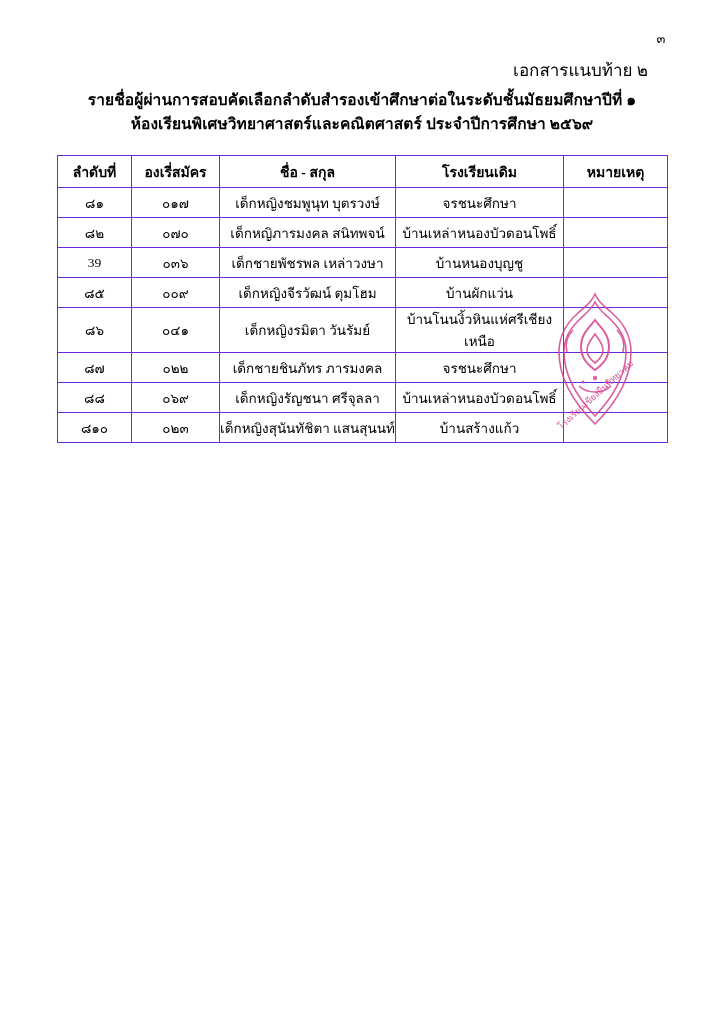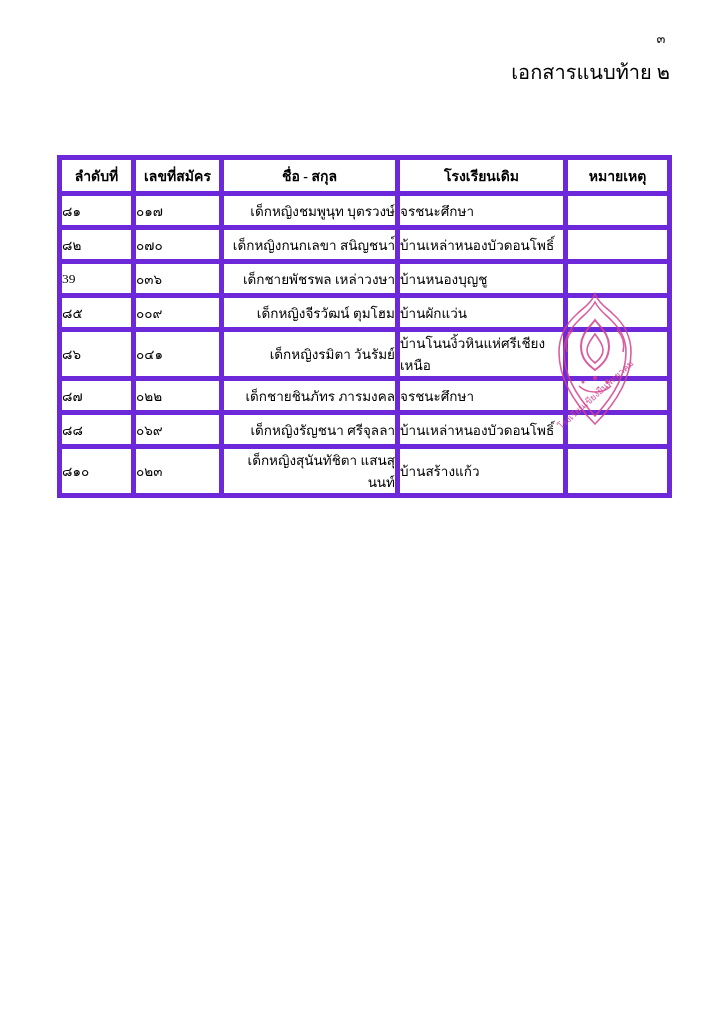--- a/index.html
+++ b/index.html
@@ -26,22 +26,22 @@
   .page-number {
     position: absolute;
     top: 28px;
     right: 58px;
     font-size: 13px;
     letter-spacing: 0.5px;
   }
   .attachment-label {
     position: absolute;
     top: 56px;
-    right: 54px;
-    font-size: 20px;
+    right: 76px;
+    font-size: 17px;
   }
 
   .title-block {
     position: absolute;
     top: 88px;
     left: 0;
     width: 724px;
     text-align: center;
   }
   .title-line-1 {
@@ -64,48 +64,48 @@
     left: 57px;
     width: 610px;
   }
   table.roster {
     border-collapse: collapse;
     width: 610px;
     table-layout: fixed;
   }
   table.roster th,
   table.roster td {
-    border: 5px solid #6d28d9;
+    border: 1px solid #6d28d9;
     font-size: 13.5px;
     padding: 0;
     height: 29px;
     vertical-align: middle;
   }
   table.roster th {
     font-weight: bold;
     text-align: center;
     height: 31px;
     font-size: 14px;
   }
   
   col.c-rank   { width: 74px; }
   col.c-appno  { width: 88px; }
   col.c-name   { width: 176px; }
   col.c-school { width: 168px; }
   col.c-note   { width: 104px; }
 
   td.rank, td.appno {
-    text-align: left;
+    text-align: center;
   }
   td.name {
-    text-align: right;
+    text-align: center;
     padding-left: 7px;
   }
   td.school {
-    text-align: left;
+    text-align: center;
     padding-left: 6px;
   }
   td.note {
     text-align: left;
   }
 
   
   .seal {
     position: absolute;
     top: 290px;
@@ -117,51 +117,55 @@
   .seal svg { display: block; }
 </style>
 </head>
 <body>
 
 <div class="page">
 
   <div class="page-number">๓</div>
   <div class="attachment-label">เอกสารแนบท้าย ๒</div>
 
+  <div class="title-block">
+    <div class="title-line-1">รายชื่อผู้ผ่านการสอบคัดเลือกลำดับสำรองเข้าศึกษาต่อในระดับชั้นมัธยมศึกษาปีที่ ๑</div>
+    <div class="title-line-2">ห้องเรียนพิเศษวิทยาศาสตร์และคณิตศาสตร์ ประจำปีการศึกษา ๒๕๖๙</div>
+  </div>
 
   <div class="table-wrap">
     <table class="roster">
       <colgroup>
         <col class="c-rank">
         <col class="c-appno">
         <col class="c-name">
         <col class="c-school">
         <col class="c-note">
       </colgroup>
       <thead>
         <tr>
           <th>ลำดับที่</th>
-          <th>เลขที่สมัคร</th>
+          <th>องเรี่สมัคร</th>
           <th>ชื่อ - สกุล</th>
           <th>โรงเรียนเดิม</th>
           <th>หมายเหตุ</th>
         </tr>
       </thead>
       <tbody>
         <tr>
           <td class="rank">๘๑</td>
           <td class="appno">๐๑๗</td>
           <td class="name">เด็กหญิงชมพูนุท บุตรวงษ์</td>
           <td class="school">จรชนะศึกษา</td>
           <td class="note"></td>
         </tr>
         <tr>
           <td class="rank">๘๒</td>
           <td class="appno">๐๗๐</td>
-          <td class="name">เด็กหญิงกนกเลขา  สนิญชนา์</td>
+          <td class="name">เด็กหญิภารมงคล  สนิทพจน์</td>
           <td class="school">บ้านเหล่าหนองบัวดอนโพธิ์</td>
           <td class="note"></td>
         </tr>
         <tr>
           <td class="rank">39</td>
           <td class="appno">๐๓๖</td>
           <td class="name">เด็กชายพัชรพล เหล่าวงษา</td>
           <td class="school">บ้านหนองบุญชู</td>
           <td class="note"></td>
         </tr>

